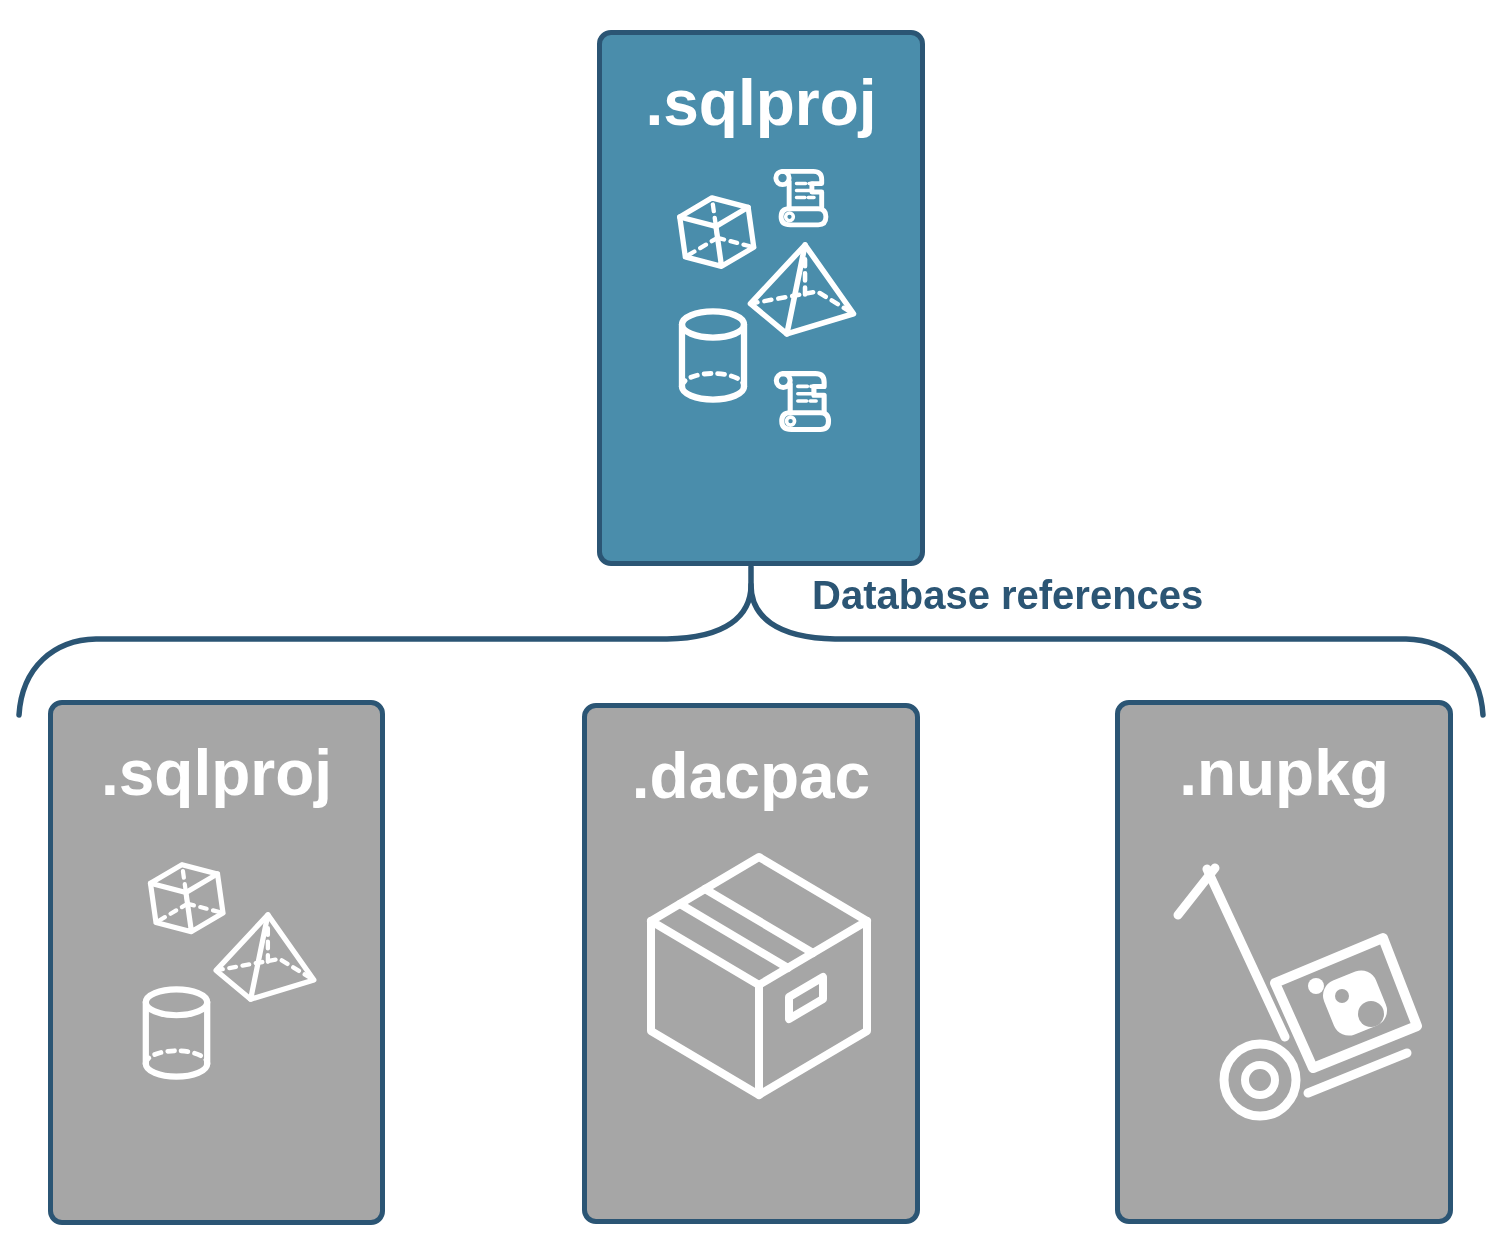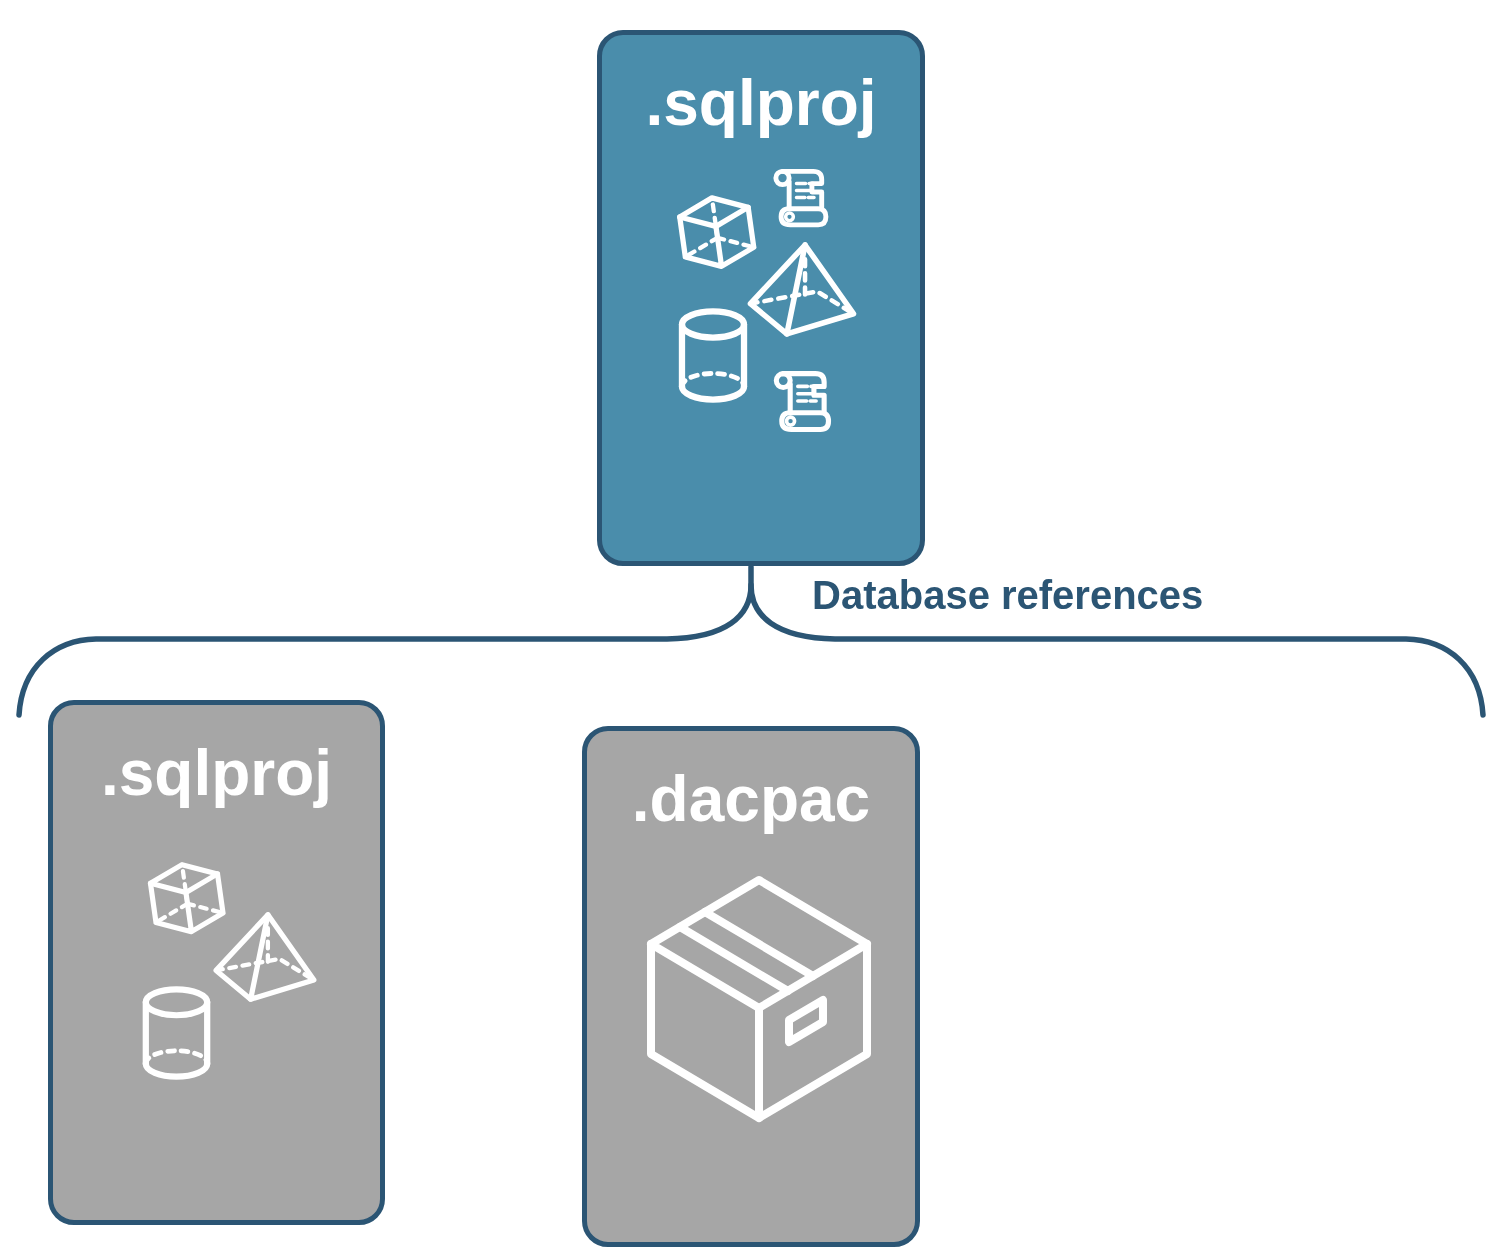--- a/index.html
+++ b/index.html
@@ -2,36 +2,36 @@
 <html style="--accent: #4a8dab; --muted: #a6a6a6; --line: #2b5574; --icon: #ffffff; --label: #ffffff;"><head>
 <meta charset="utf-8">
 <style>
   html,body{margin:0;padding:0;background:#ffffff;}
   .canvas{
     position:relative;width:1500px;height:1250px;background:#ffffff;overflow:hidden;
     font-family:"Liberation Sans",sans-serif;
   }
   .card{
     position:absolute;box-sizing:border-box;
-    border:5px solid var(--line);border-radius:26px;
+    border:5px solid var(--line);border-radius:14px;
   }
   .card.accent{background:var(--accent);}
   .card.muted{background:var(--muted);}
   .card-label{
     position:absolute;left:0;right:0;top:36px;
     text-align:center;color:var(--label);
     font-size:64px;font-weight:700;line-height:1;letter-spacing:0;
   }
   .icon{position:absolute;color:var(--icon);}
   .icon svg{display:block;width:100%;height:100%;overflow:visible;}
   .tilt{transform:rotate(-8deg);}
   
   .node-root   {left:597px;top:30px;  width:328px;height:536px;}
   .node-child-0{left:48px; top:700px; width:337px;height:525px;}
-  .node-child-1{left:582px;top:726px; width:338px;height:521px;}
+  .node-child-1{left:582px;top:703px; width:338px;height:521px;}
   .node-child-2{left:1115px;top:700px;width:338px;height:524px;}
   
   .root-cube    {left:67px; top:156px;width:96px; height:86px;}
   .root-scroll1 {left:163px;top:127px;width:70px; height:74px;}
   .root-pyramid {left:143px;top:206px;width:114px;height:97px;}
   .root-cyl     {left:74px; top:273px;width:74px; height:95px;}
   .root-scroll2 {left:163px;top:329px;width:73px; height:77px;}
   
   .c0-cube   {left:87px; top:153px;width:94px; height:84px;}
   .c0-pyramid{left:158px;top:206px;width:108px;height:92px;}
@@ -146,14 +146,33 @@
       <svg viewBox="0 0 240 282" fill="none" stroke="currentColor" stroke-width="8" stroke-linejoin="round" stroke-linecap="round">
         <path d="M120 12 L228 76 L120 140 L12 76 Z"></path>
         <path d="M66 44 L174 108 M41 59 L149 123"></path>
         <path d="M12 76 V186 L120 250 V140"></path>
         <path d="M228 76 V186 L120 250"></path>
         <path d="M150 152 L184 132 V154 L150 174 Z"></path>
       </svg>
     </span>
   </div>
 
+  <div class="card muted node-child-2">
+    <span class="icon c2-dolly">
+      <svg viewBox="0 0 260 278" fill="none" stroke="currentColor" stroke-width="9" stroke-linejoin="round" stroke-linecap="round">
+        <path d="M13 62 L50 15"></path>
+        <path d="M42 16 L120 184"></path>
+        <circle cx="95" cy="227" r="36"></circle>
+        <circle cx="95" cy="227" r="15" stroke-width="8"></circle>
+        <path d="M143 240 L242 200"></path>
+        <path d="M218 85 L252 173 L148 215 L110 130 Z" stroke-width="10"></path>
+        <g stroke="none">
+          <rect x="162" y="121" width="56" height="58" rx="16" fill="currentColor" transform="rotate(-22 190 150)"></rect>
+          <circle cx="151" cy="133" r="8" fill="currentColor"></circle>
+          <circle cx="177" cy="143" r="7" fill="var(--muted)"></circle>
+          <circle cx="206" cy="161" r="13" fill="var(--muted)"></circle>
+        </g>
+      </svg>
+    </span>
+    <div class="card-label">.nupkg</div>
+  </div>
 
 </div>
 
 </body></html>

